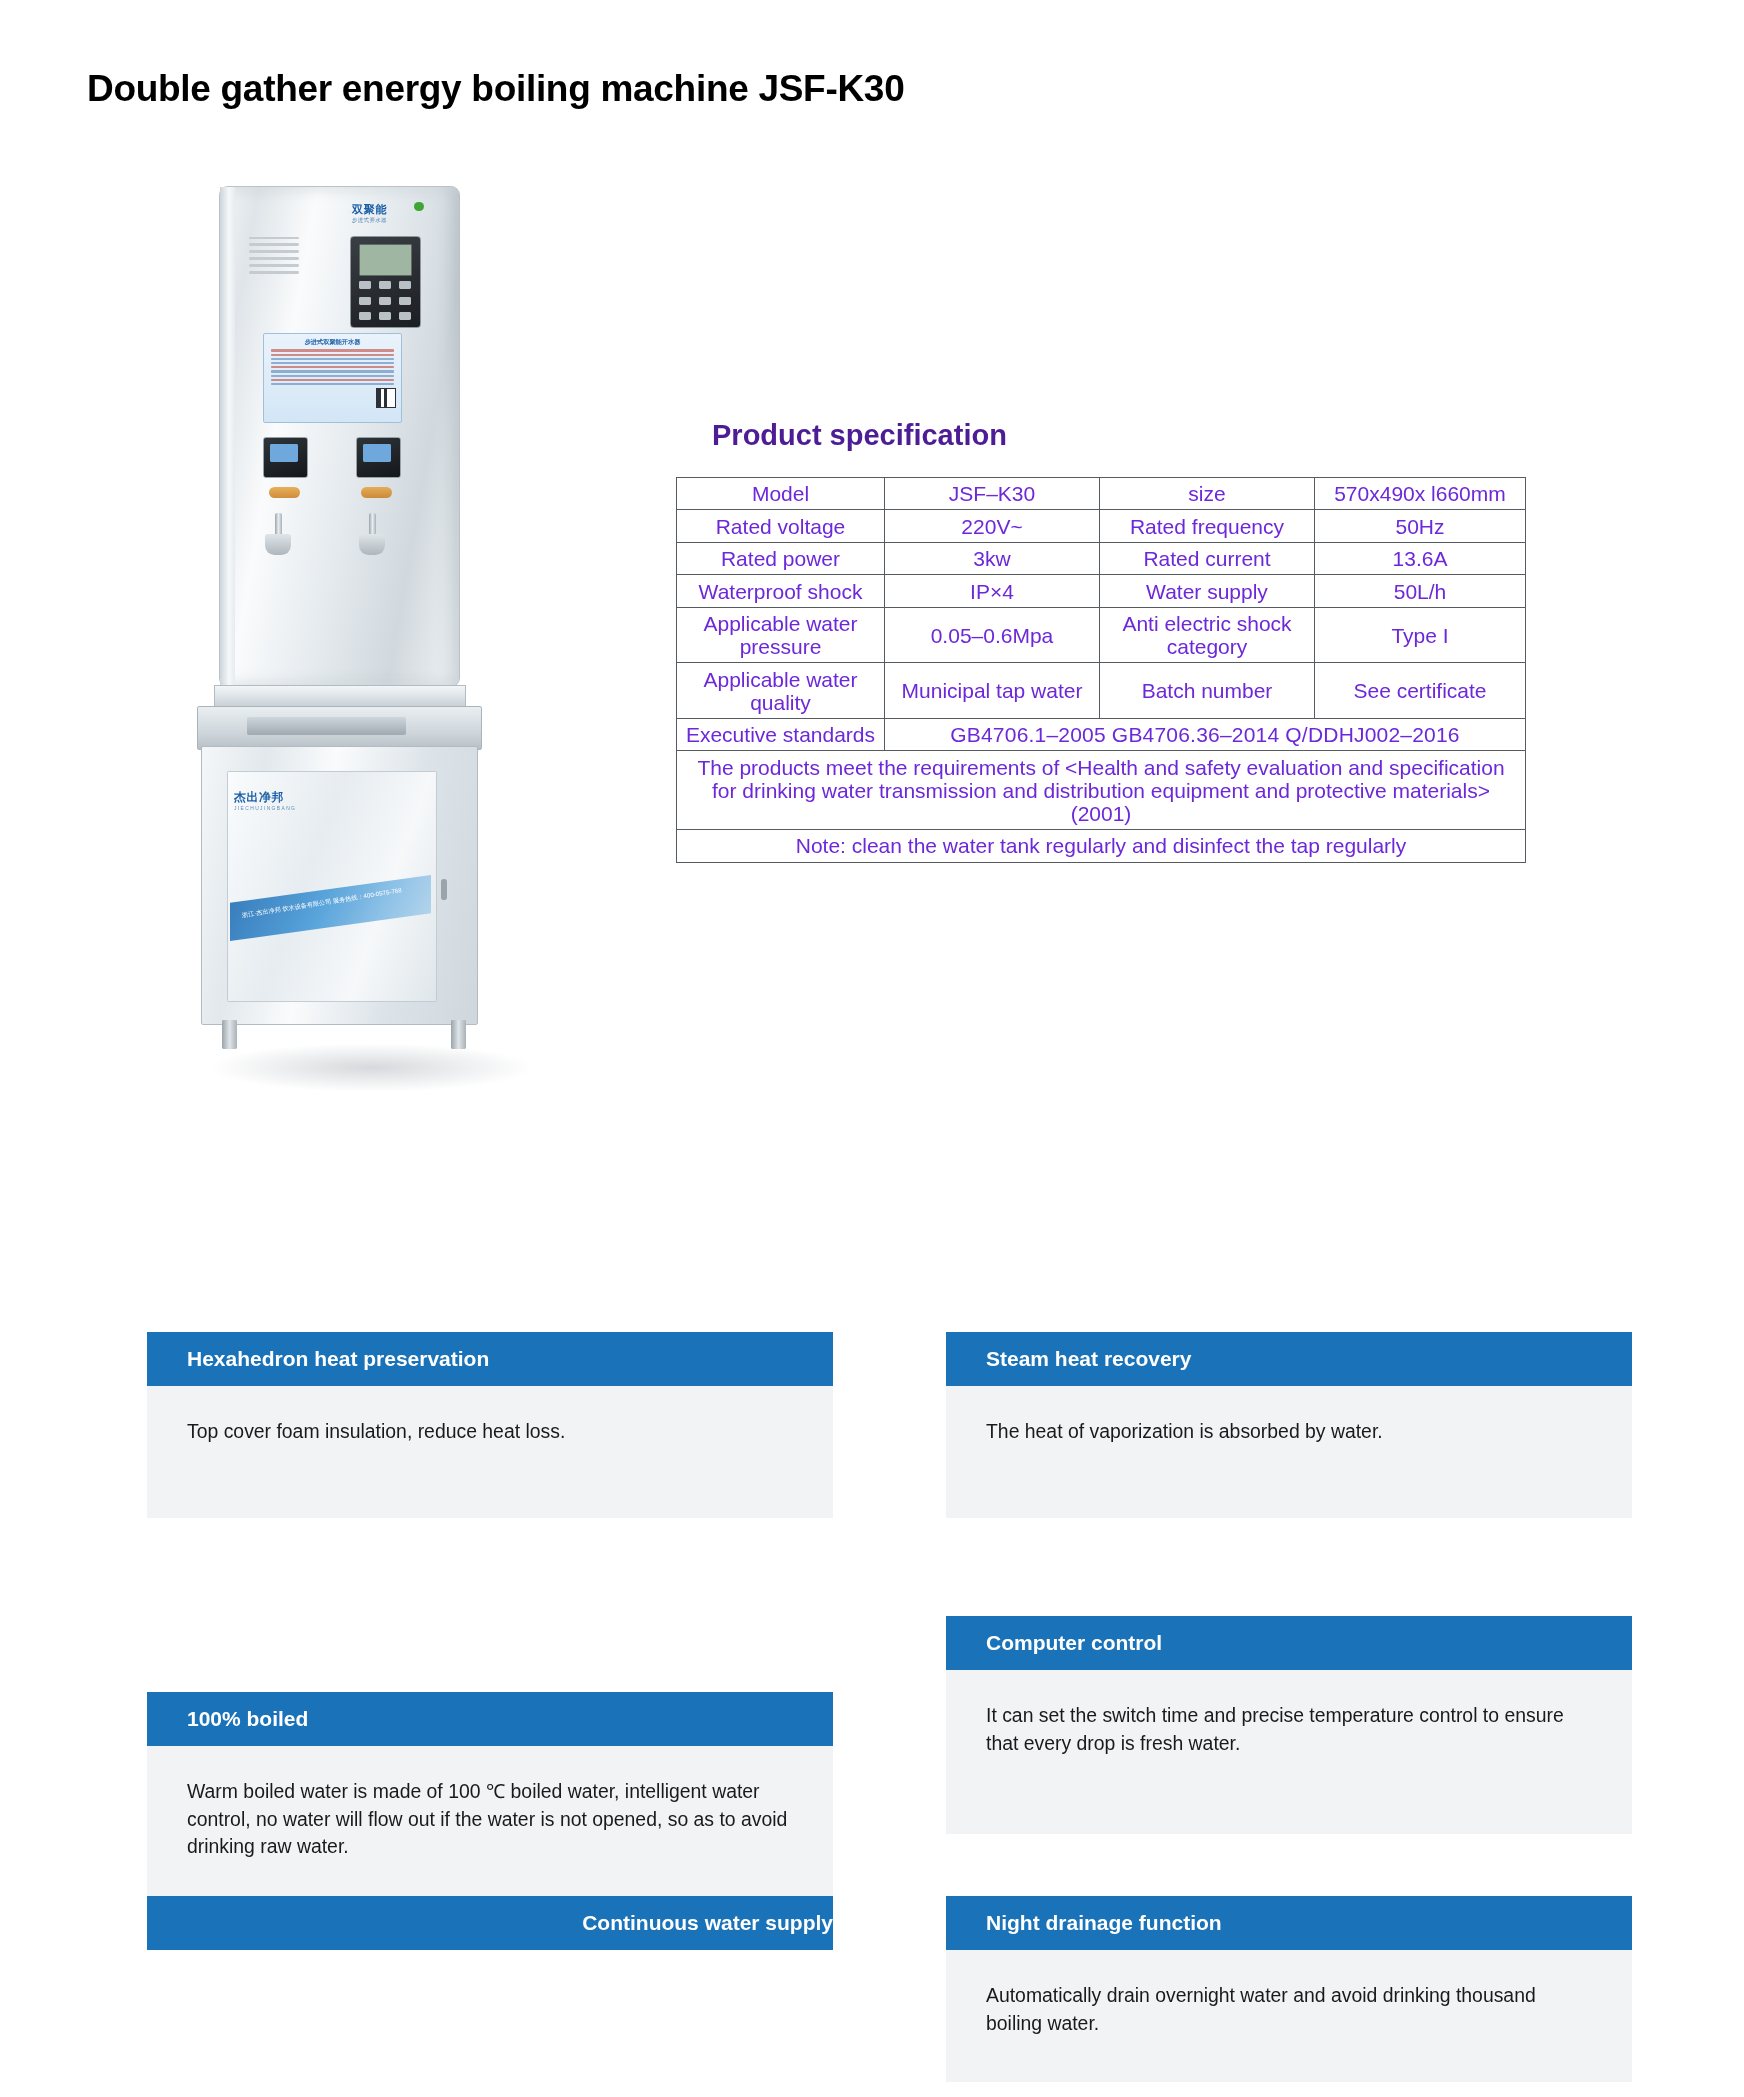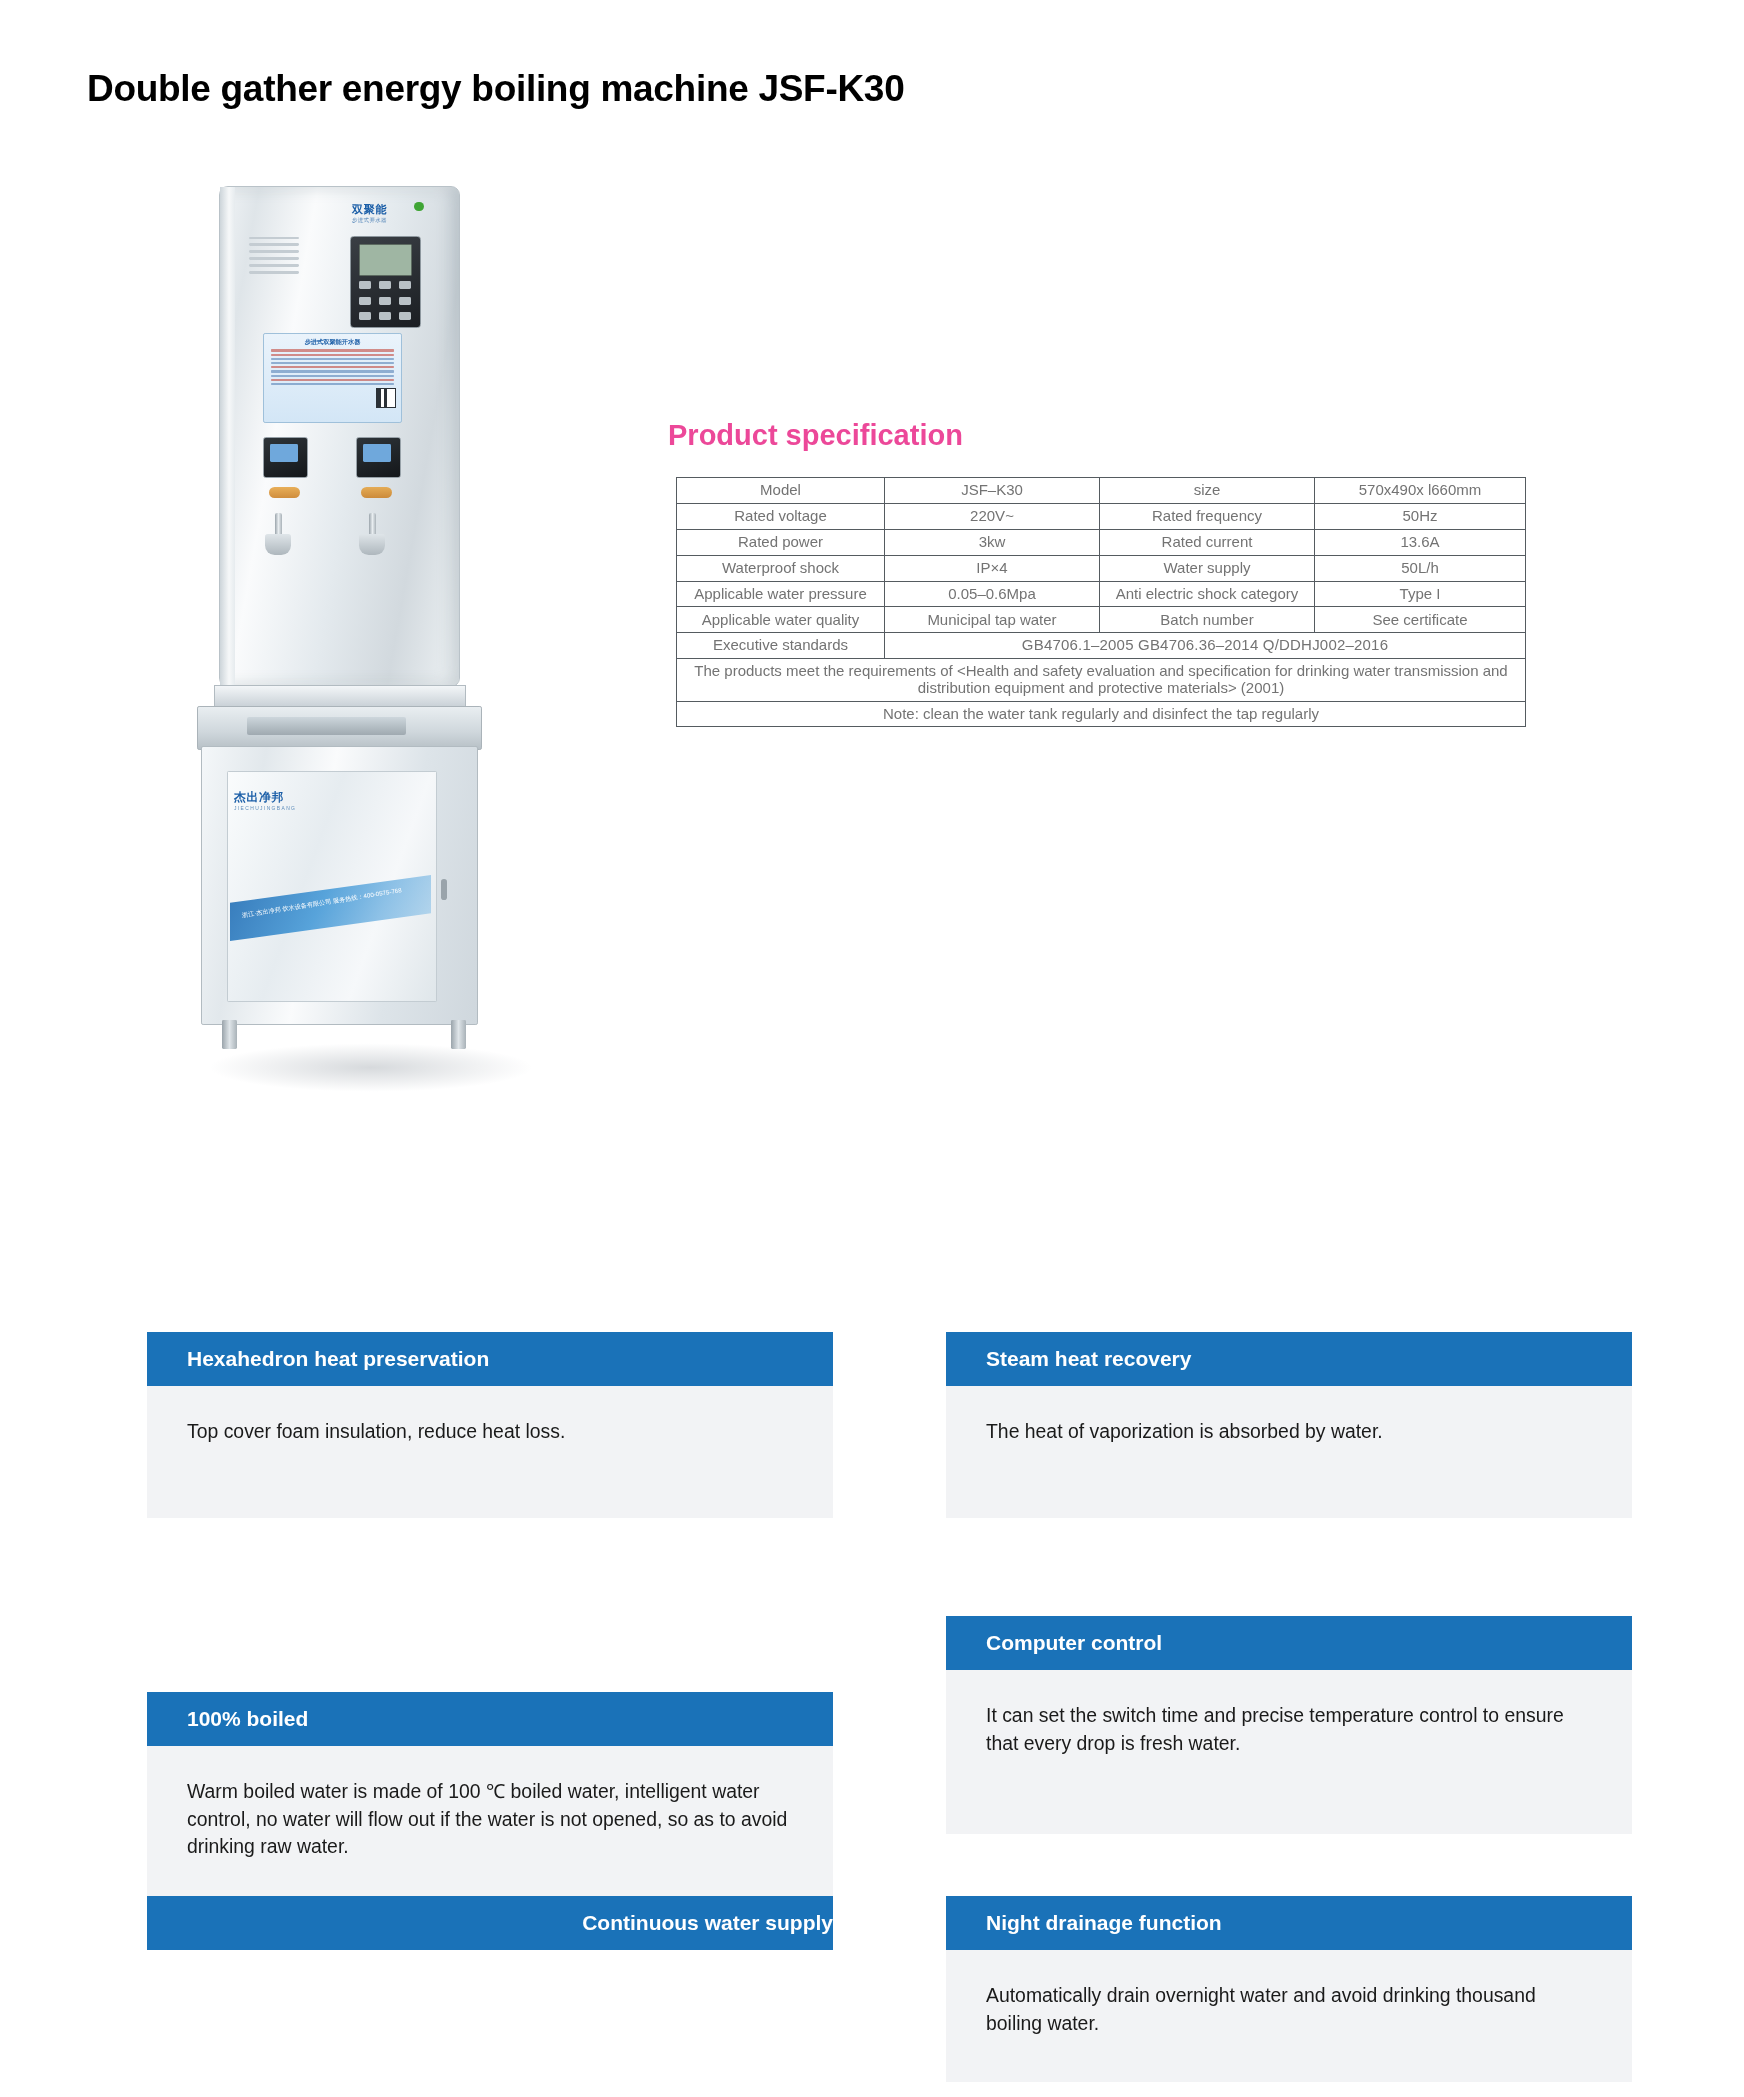--- a/index.html
+++ b/index.html
@@ -320,42 +320,42 @@
     position: absolute;
     width: 15.3px;
     height: 29px;
     background: linear-gradient(90deg, #9aa4ab, #dfe5e9, #a9b2b8);
     border-radius: 1.4px;
   }
 
   
   .spec-heading {
     position: absolute;
-    left: 668px;
+    left: 712px;
     top: 395px;
     font-size: 29px;
-    color: #ec4899;
+    color: #4c1d95;
     white-space: nowrap;
   }
 
   table.spec {
     position: absolute;
     left: 676px;
     top: 477px;
     width: 849px;
     border-collapse: collapse;
     table-layout: fixed;
   }
   table.spec td {
     border: 0.7px solid #555b60;
     padding: 4.2px 5.5px;
     text-align: center;
     vertical-align: middle;
-    font-size: 15px;
-    color: #737373;
+    font-size: 21px;
+    color: #6d28d9;
     line-height: 1.1;
   }
   td.lbl { font-size: 19px; }
   td.val-lg { font-size: 23.6px; }
   td.val-md { font-size: 21px; }
   td.val-sm { font-size: 16.6px; }
   td.val-xs { font-size: 15.3px; }
   td.two-line { font-size: 18px; line-height: 1.05; }
   td.std-row { font-size: 18px; letter-spacing: 0.2px; }
   td.para {

